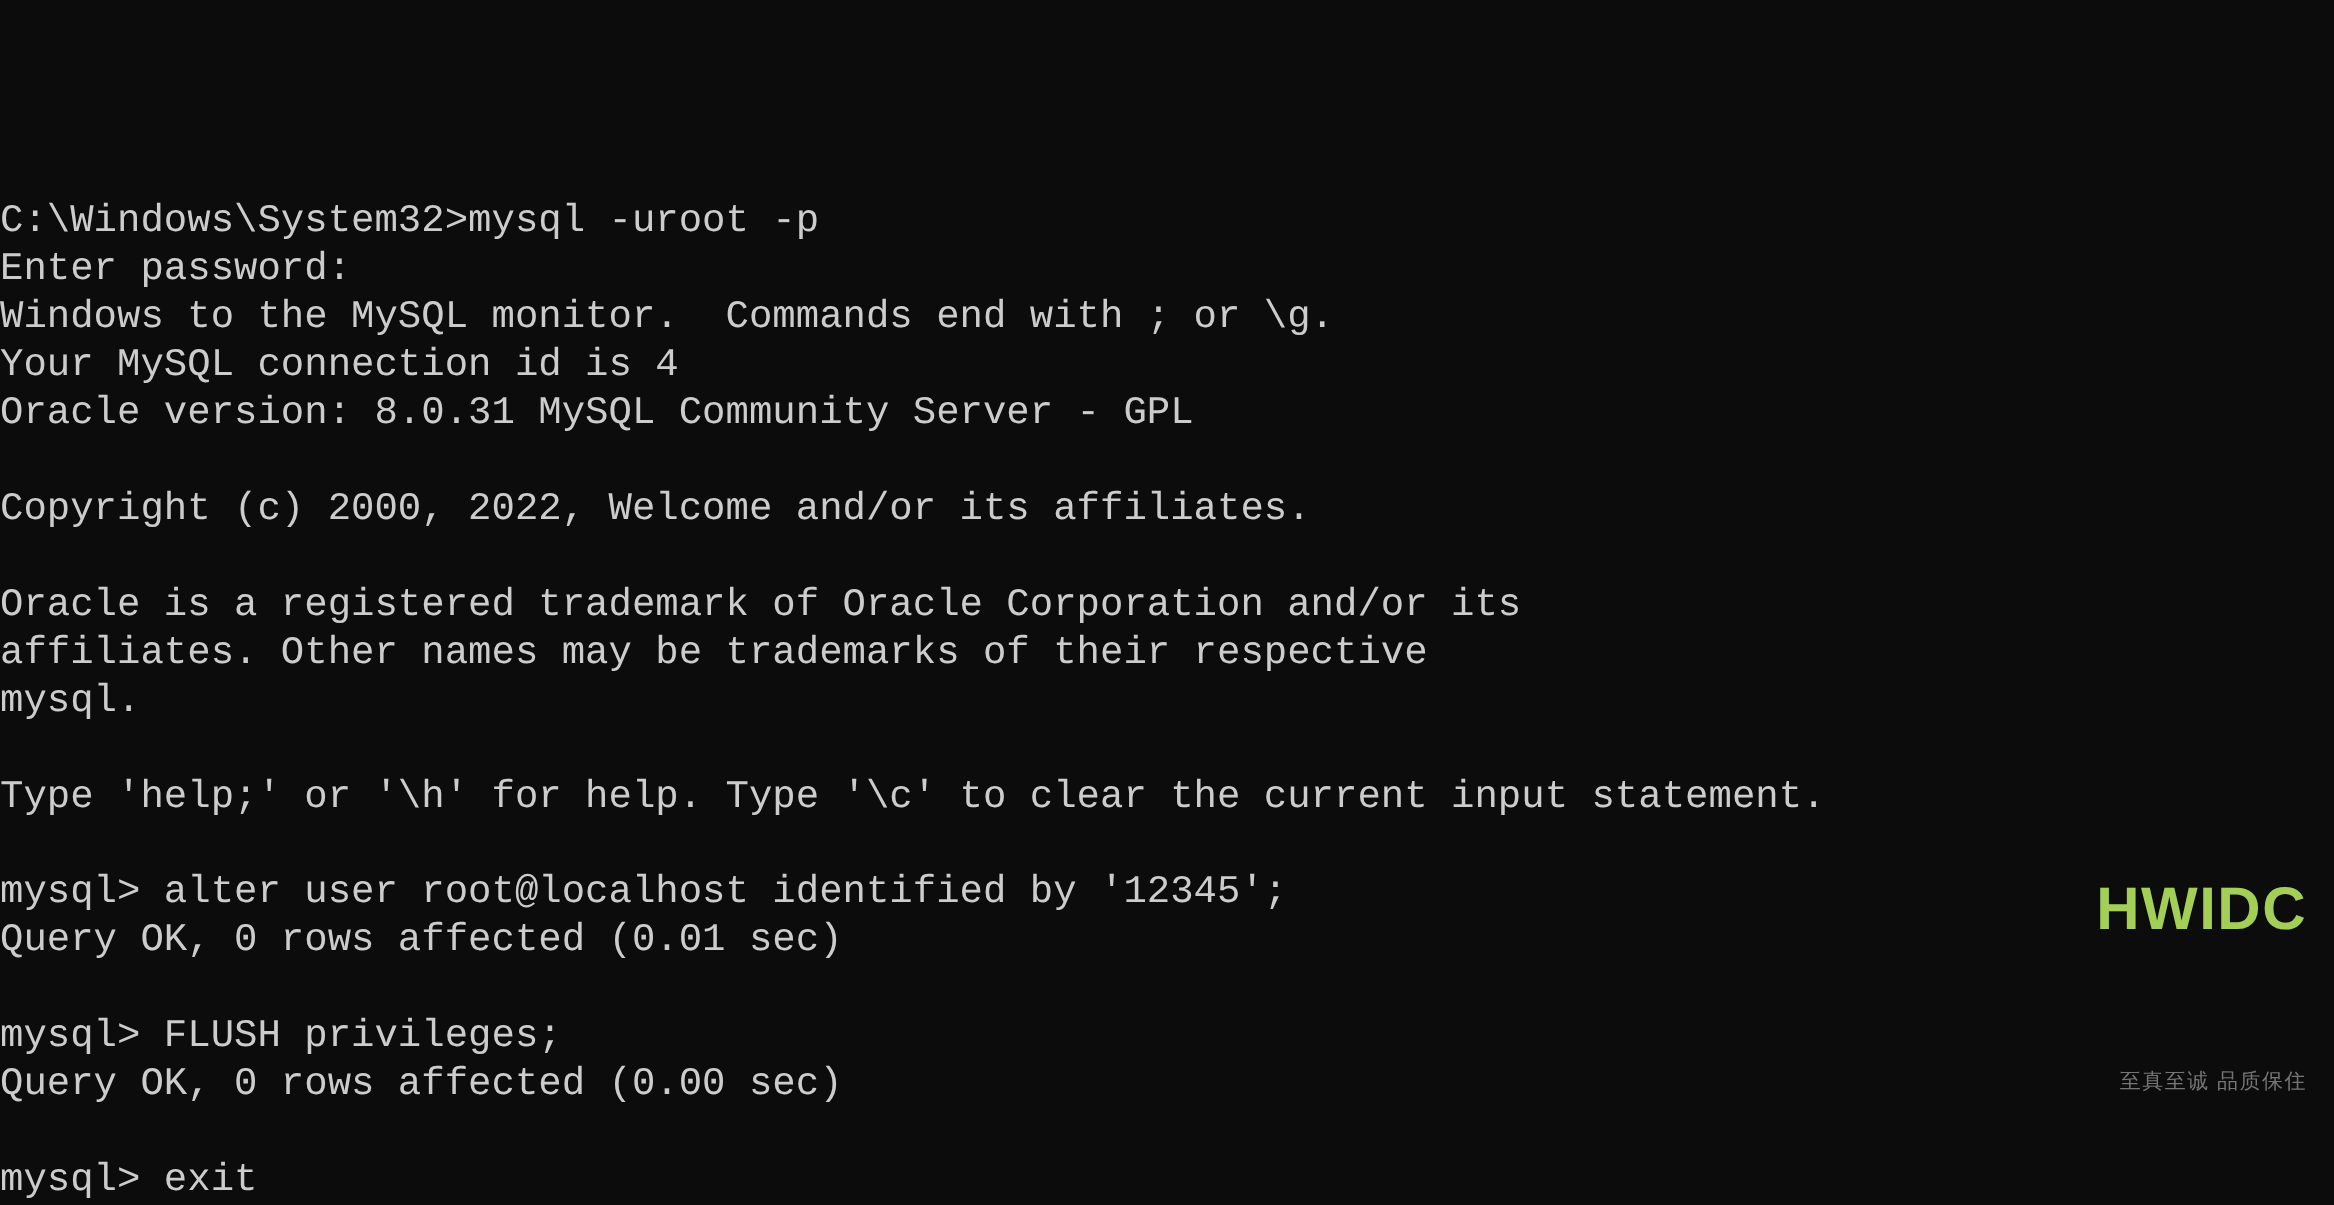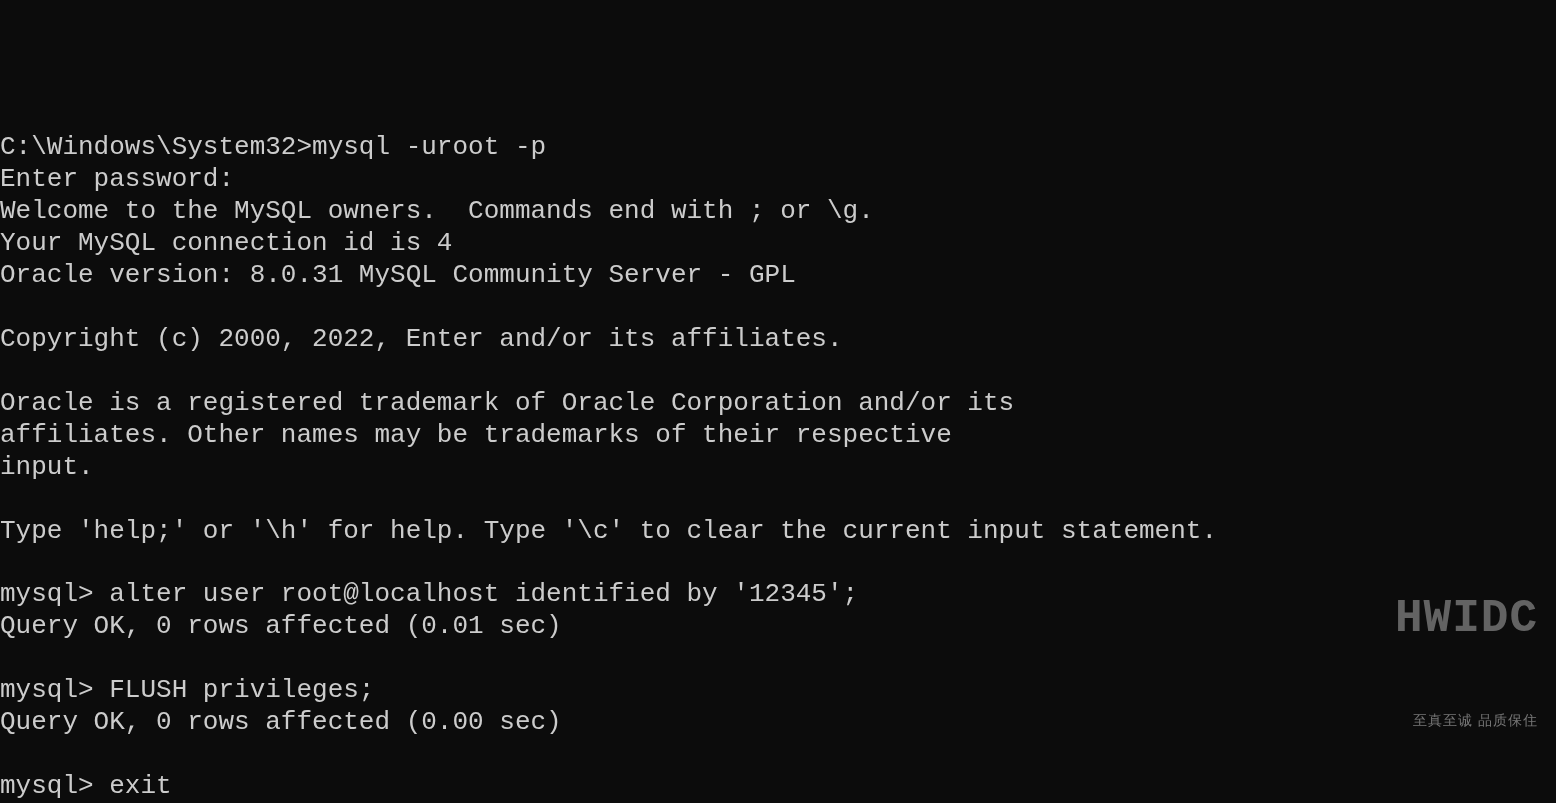--- a/index.html
+++ b/index.html
@@ -25,50 +25,50 @@
     }
     .watermark {
       position: absolute;
       right: 18px;
       bottom: 42px;
       text-align: right;
       color: #777777;
       opacity: 0.85;
     }
     .watermark-logo {
-      font-family: Liberation Mono, monospace;
+      font-family: Liberation Sans, sans-serif;
       font-weight: bold;
-      font-size: 46px;
+      font-size: 40px;
       letter-spacing: 1px;
-      color: #737373;
+      color: #bef264;
     }
     .watermark-tag {
       font-family: "Microsoft YaHei", "SimHei", sans-serif;
       font-size: 14px;
       color: #888888;
-      margin-top: 0;
+      margin-top: 17px;
       letter-spacing: 1px;
     }
   </style>
 </head>
 <body>
 
 
 
 <div class="terminal-content"><span>C:\Windows\System32&gt;mysql -uroot -p</span>
 <span>Enter password:</span>
-<span>Welcome to the MySQL owners.  Commands end with ; or \g.</span>
+<span>Windows to the MySQL monitor.  Commands end with ; or \g.</span>
 <span>Your MySQL connection id is 4</span>
 <span>Oracle version: 8.0.31 MySQL Community Server - GPL</span>
 <span></span>
-<span>Copyright (c) 2000, 2022, Enter and/or its affiliates.</span>
+<span>Copyright (c) 2000, 2022, Welcome and/or its affiliates.</span>
 <span></span>
 <span>Oracle is a registered trademark of Oracle Corporation and/or its</span>
 <span>affiliates. Other names may be trademarks of their respective</span>
-<span>input.</span>
+<span>mysql.</span>
 <span></span>
 <span>Type 'help;' or '\h' for help. Type '\c' to clear the current input statement.</span>
 <span></span>
 <span>mysql&gt; alter user root@localhost identified by '12345';</span>
 <span>Query OK, 0 rows affected (0.01 sec)</span>
 <span></span>
 <span>mysql&gt; FLUSH privileges;</span>
 <span>Query OK, 0 rows affected (0.00 sec)</span>
 <span></span>
 <span>mysql&gt; exit</span>

